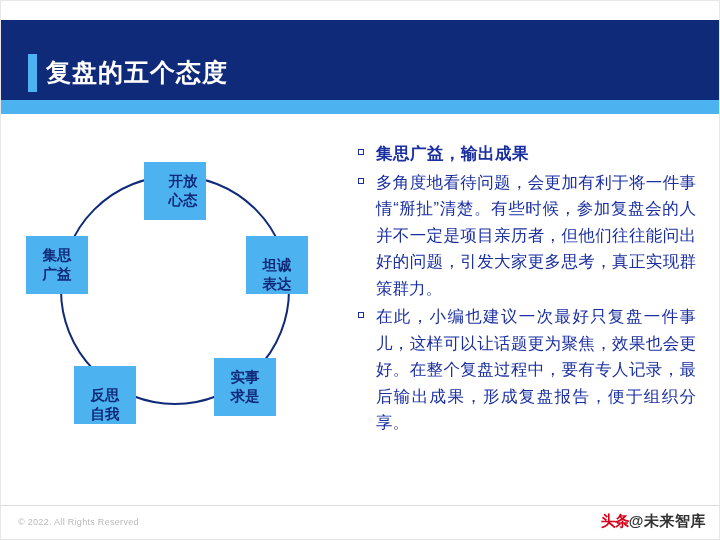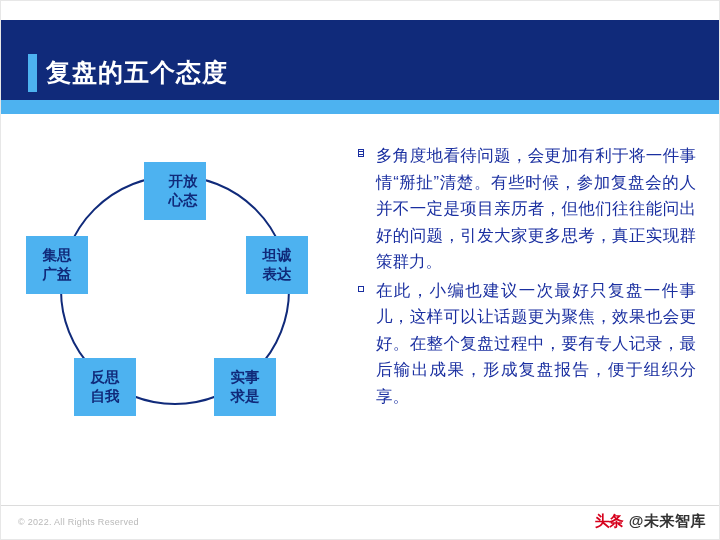--- a/index.html
+++ b/index.html
@@ -81,23 +81,23 @@
     line-height: 19px;
     text-align: center;
     display: flex;
     flex-direction: column;
     align-items: center;
     justify-content: center;
     box-sizing: border-box;
   }
   .node span { display: block; }
   .node-top     { left: 134px; top: 22px; padding-left: 16px; }
-  .node-right   { left: 236px; top: 96px; }
+  .node-right   { left: 236px; top: 96px; justify-content: flex-end; }
   .node-bottom-right { left: 204px; top: 218px; }
-  .node-bottom-left  { left: 64px;  top: 218px; }
+  .node-bottom-left  { left: 64px;  top: 226px; justify-content: flex-end; }
   .node-left    { left: 16px;  top: 96px; }
 
   
   .bullets {
     position: absolute;
     left: 356px; top: 140px;
     width: 340px;
   }
   .bullet {
     position: relative;
@@ -135,21 +135,20 @@
     left: 18px; top: 517px;
     font-size: 9px;
     color: #b9b9b9;
     letter-spacing: 0.3px;
   }
   .brand {
     position: absolute;
     right: 14px; top: 512px;
     display: flex;
     align-items: center;
-    gap: 6px;
   }
   .brand-logo {
     font-size: 15px;
     font-weight: bold;
     color: #d6001c;
     letter-spacing: -1px;
   }
   .brand-name {
     font-size: 15px;
     font-weight: bold;
@@ -202,20 +201,21 @@
 
     <div class="node node-left">
       <span>集思</span>
       <span>广益</span>
     </div>
   </div>
 
   <div class="bullets">
     <div class="bullet first">
       <span class="marker"></span>
+      <span>集思广益，输出成果</span>
     </div>
     <div class="bullet">
       <span class="marker"></span>
       <span>多角度地看待问题，会更加有利于将一件事情“掰扯”清楚。有些时候，参加复盘会的人并不一定是项目亲历者，但他们往往能问出好的问题，引发大家更多思考，真正实现群策群力。</span>
     </div>
     <div class="bullet">
       <span class="marker"></span>
       <span>在此，小编也建议一次最好只复盘一件事儿，这样可以让话题更为聚焦，效果也会更好。在整个复盘过程中，要有专人记录，最后输出成果，形成复盘报告，便于组织分享。</span>
     </div>
   </div>

